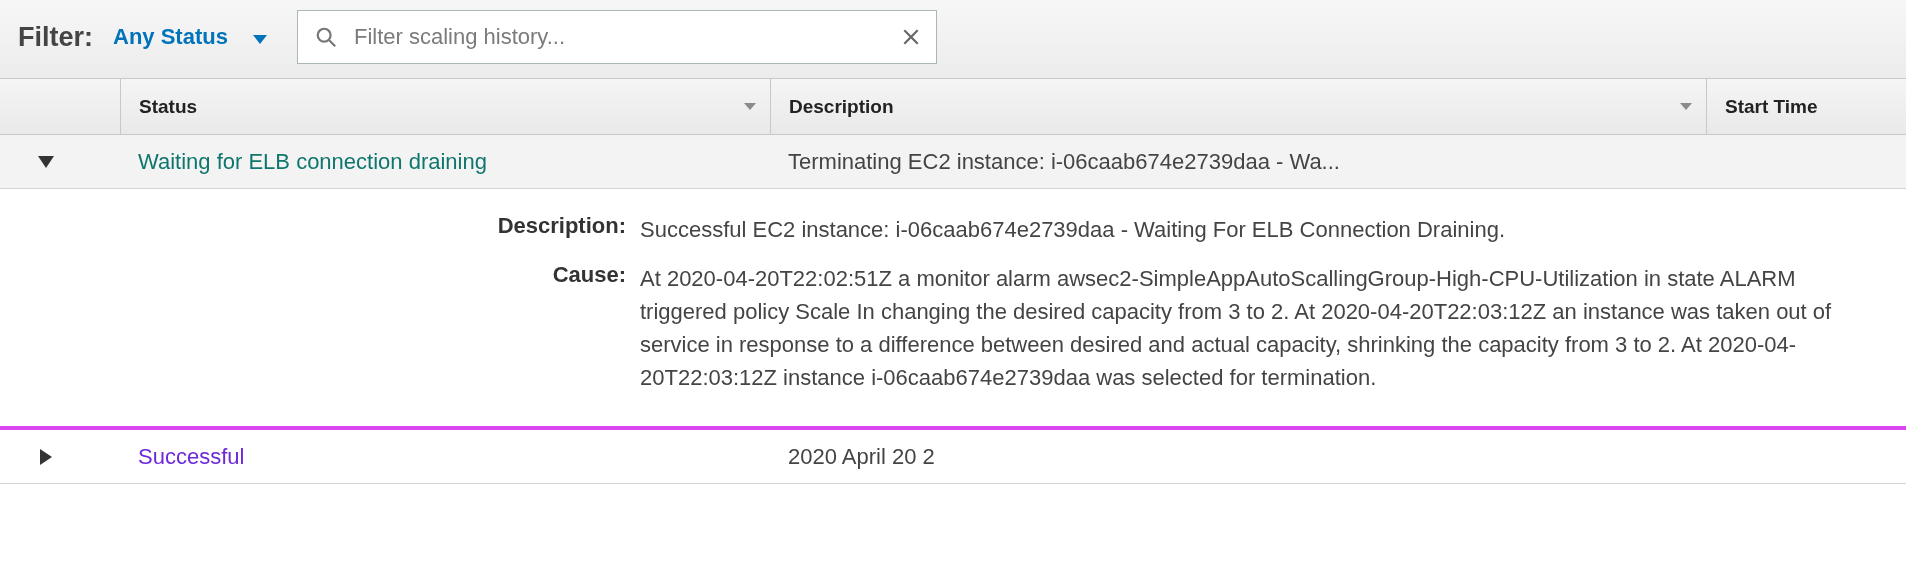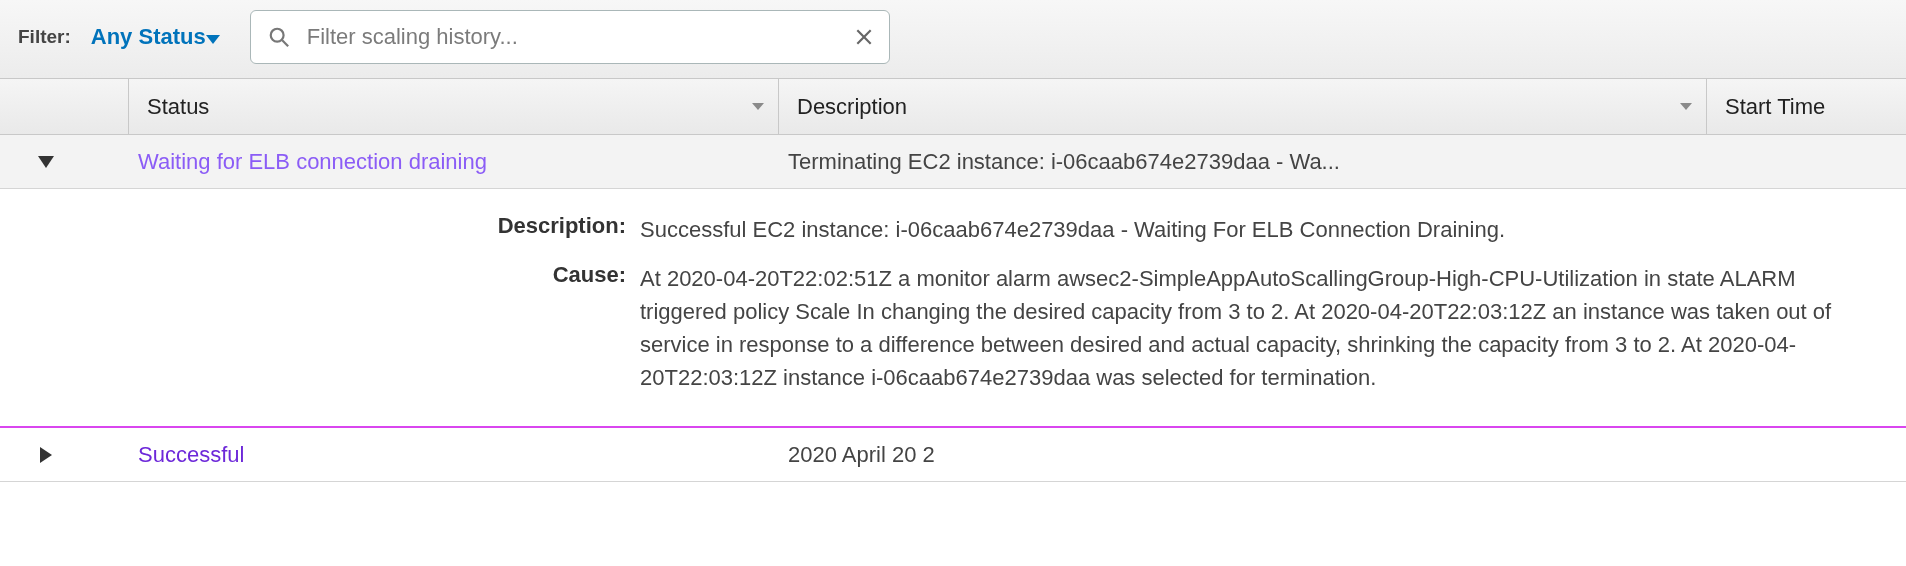--- a/index.html
+++ b/index.html
@@ -15,29 +15,29 @@
   
   .filter-bar {
     display: flex;
     align-items: center;
     gap: 30px;
     padding: 10px 18px 14px 18px;
     background: linear-gradient(#f7f7f7, #ececec);
     border-bottom: 1px solid #c8c8c8;
   }
   .filter-label {
-    font-size: 19px;
+    font-size: 27px;
     font-weight: 700;
     color: #444;
     margin-right: -10px;
   }
   .filter-dropdown {
     display: inline-flex;
     align-items: center;
-    gap: 0;
+    gap: 25px;
     font-size: 22px;
     font-weight: 700;
     color: #0073bb;
     cursor: pointer;
   }
   .filter-dropdown .chev {
     width: 0; height: 0;
     border-left: 7px solid transparent;
     border-right: 7px solid transparent;
     border-top: 9px solid #0073bb;
@@ -46,21 +46,21 @@
   .search-wrap {
     position: relative;
     flex: 0 0 640px;
   }
   .search-input {
     width: 100%;
     height: 54px;
     font-size: 22px;
     padding: 0 56px 0 56px;
     border: 1px solid #aab7b8;
-    border-radius: 6px;
+    border-radius: 0;
     background: #fff;
     color: #333;
     outline: none;
   }
   .search-input::placeholder { color: #7b7b7b; }
   .search-icon {
     position: absolute;
     left: 18px; top: 50%; transform: translateY(-50%);
     width: 22px; height: 22px;
     pointer-events: none;
@@ -71,24 +71,23 @@
     width: 20px; height: 20px;
     cursor: pointer;
   }
 
   
   .thead {
     display: flex;
     background: linear-gradient(#f5f5f5, #e9e9e9);
     border-bottom: 1px solid #c8c8c8;
     height: 56px;
-    font-size: 22px;
-    font-weight: 400;
+    font-size: 19px;
+    font-weight: 700;
     color: #222;
-    padding-left: 8px;
   }
   .th {
     display: flex;
     align-items: center;
     padding: 0 18px;
     border-left: 1px solid #c8c8c8;
     position: relative;
   }
   .th:first-child { border-left: none; }
   .col-exp   { flex: 0 0 120px; }
@@ -118,28 +117,28 @@
   .row.expanded-row { background: #f3f3f3; }
   .row.expanded-row .toggle-icon { transform: rotate(90deg); }
   .toggle-icon {
     width: 0; height: 0;
     border-top: 8px solid transparent;
     border-bottom: 8px solid transparent;
     border-left: 12px solid #333;
     cursor: pointer;
     transition: transform .15s;
   }
-  .status-waiting { color: #8b5cf6; }
+  .status-waiting { color: #0f766e; }
   .status-success { color: #6d28d9; }
   .row .cell.col-time { white-space: nowrap; overflow: hidden; }
   .row .cell.col-desc { white-space: nowrap; overflow: hidden; text-overflow: ellipsis; }
 
   
   .detail-panel {
-    border-bottom: 2px solid #d946ef;
+    border-bottom: 4px solid #d946ef;
     padding: 16px 0 24px 0;
     font-size: 22px;
     color: #444;
   }
   .detail-row {
     display: flex;
     padding: 8px 0;
   }
   .detail-label {
     flex: 0 0 640px;

